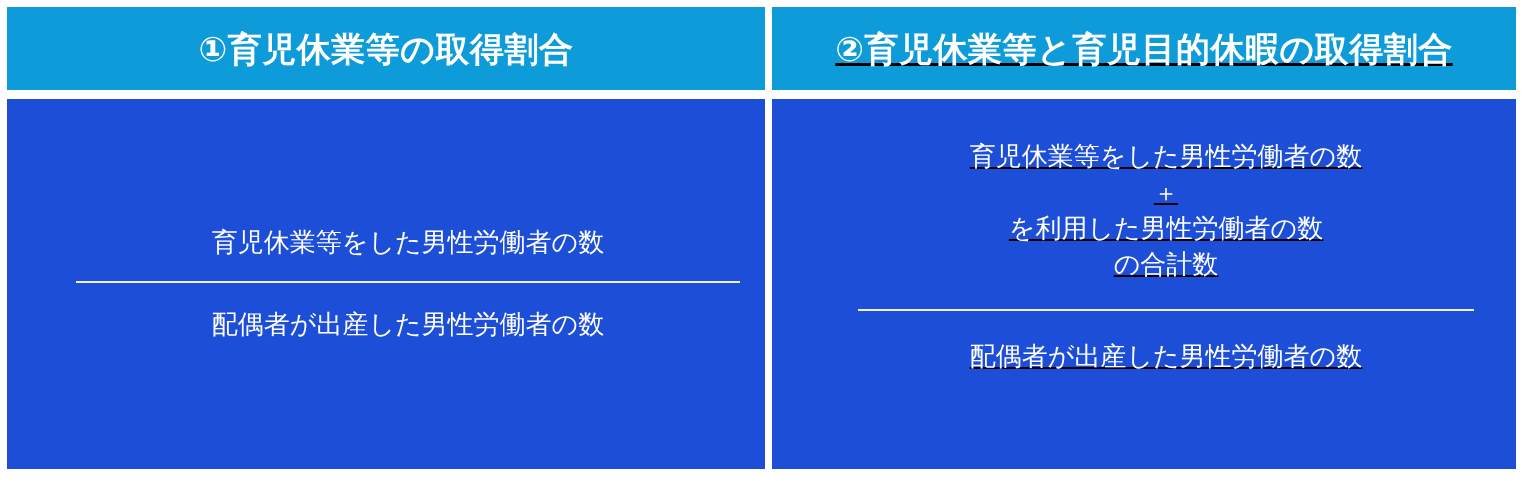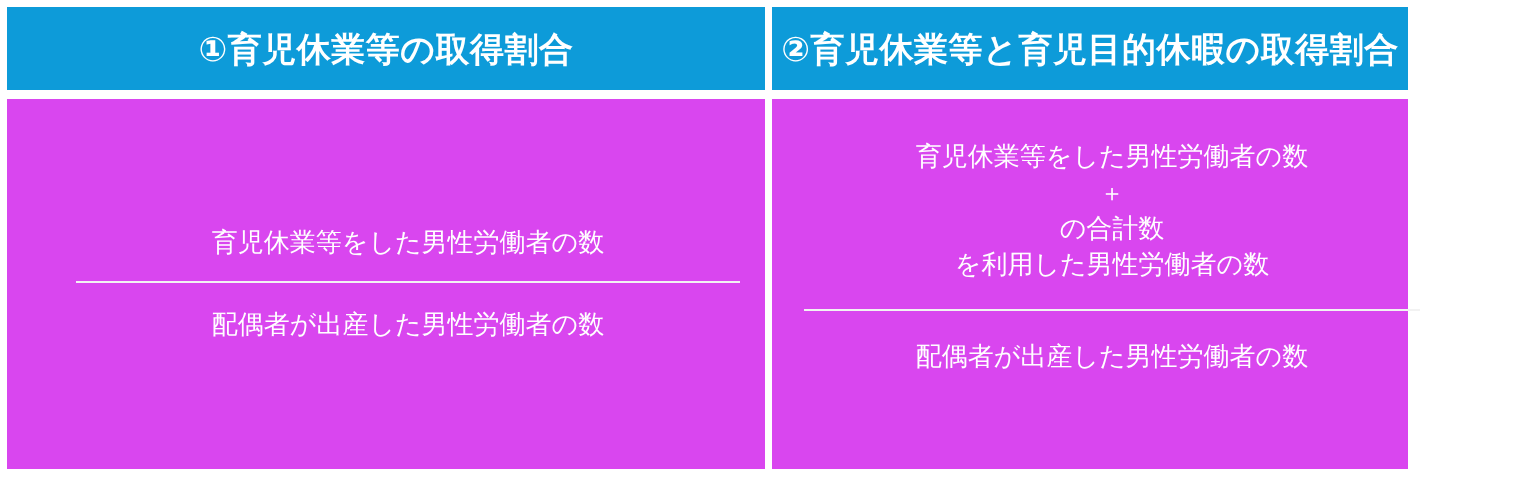--- a/index.html
+++ b/index.html
@@ -23,41 +23,41 @@
 
   .panel {
     position: absolute;
     top: 7px;
     height: 462px;
     display: flex;
     flex-direction: column;
   }
 
   #panel-left  { left: 7px;   width: 758px; }
-  #panel-right { left: 772px; width: 636px; }
+  #panel-right { left: 772px; width: 744px; text-decoration: underline; }
 
   .panel-header {
     height: 83px;
     flex: 0 0 83px;
     background: #0d9bd9;
     color: #ffffff;
     display: flex;
     align-items: center;
     justify-content: center;
     font-size: 34px;
     font-weight: bold;
     letter-spacing: 0.5px;
     line-height: 1;
     white-space: nowrap;
   }
 
   .panel-body {
     flex: 1 1 auto;
     margin-top: 9px;
-    background: #d946ef;
+    background: #1d4ed8;
     color: #ffffff;
     display: flex;
     flex-direction: column;
     align-items: center;
     justify-content: center;
     position: relative;
     padding-left: 44px;
   }
 
   
@@ -133,22 +133,22 @@
   <section id="panel-right" class="panel">
 
     <header class="panel-header">②育児休業等と育児目的休暇の取得割合</header>
 
     <div class="panel-body">
       <div id="right-fraction" class="fraction">
 
         <div class="frac-part frac-numerator">
           <span class="num-line">育児休業等をした男性労働者の数</span>
           <span class="plus-line">＋</span>
+          <span class="num-line">を利用した男性労働者の数</span>
           <span class="num-line">の合計数</span>
-          <span class="num-line">を利用した男性労働者の数</span>
         </div>
 
         <hr class="frac-line">
 
         <div class="frac-part frac-denominator">
           <span class="num-line">配偶者が出産した男性労働者の数</span>
         </div>
 
       </div>
     </div>

